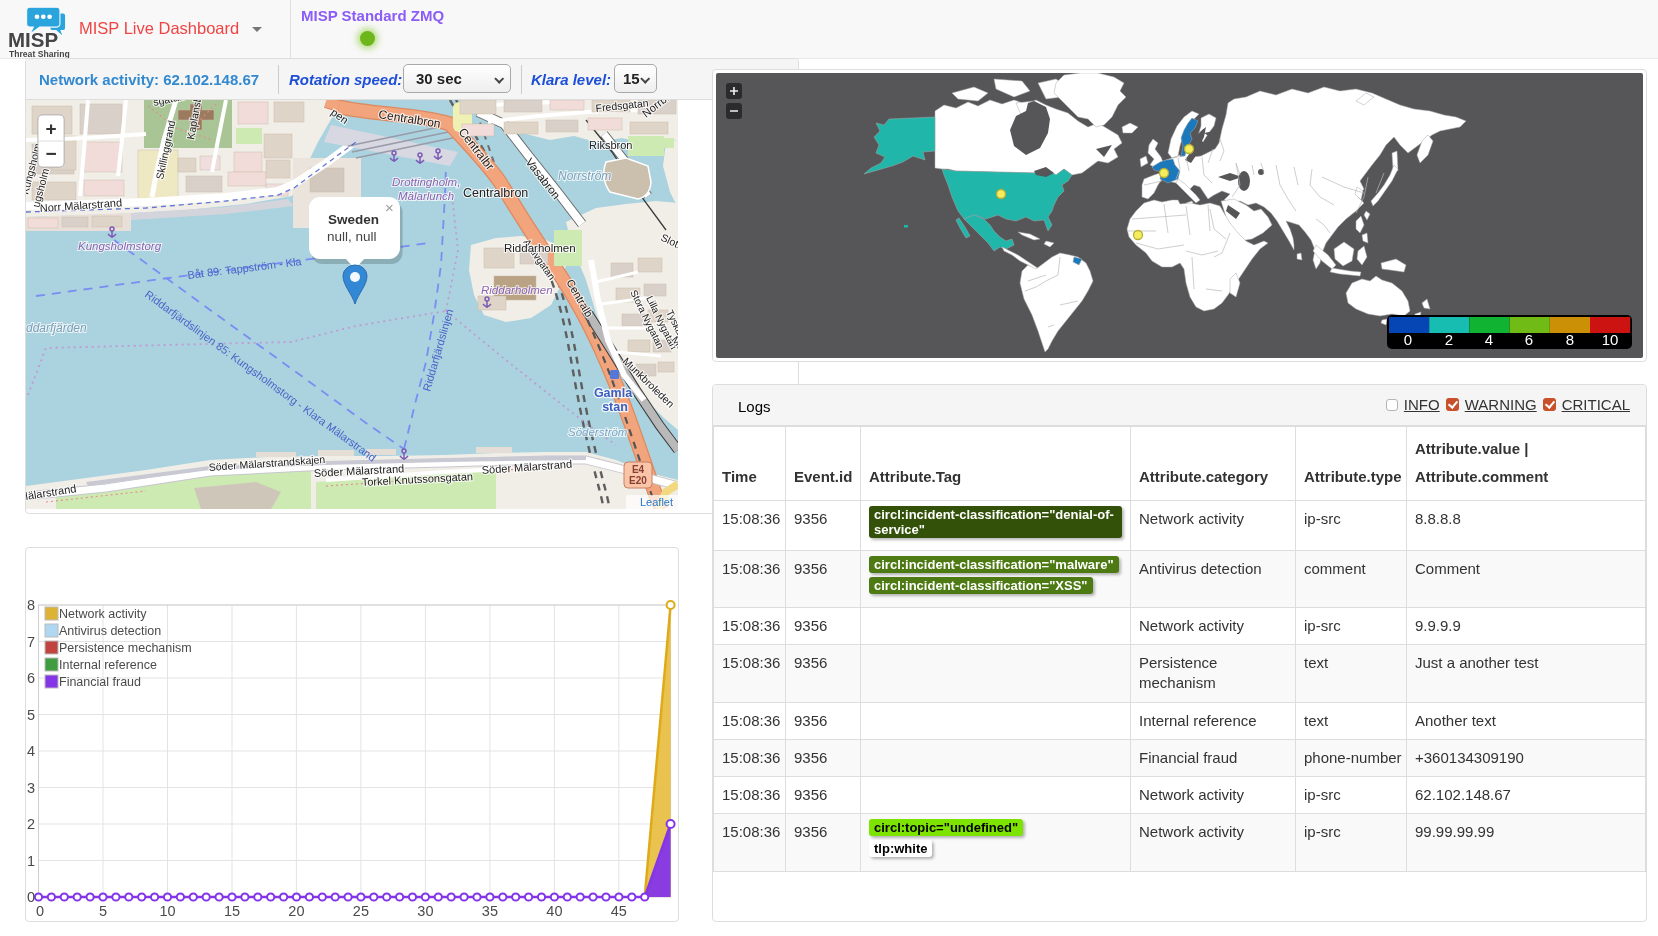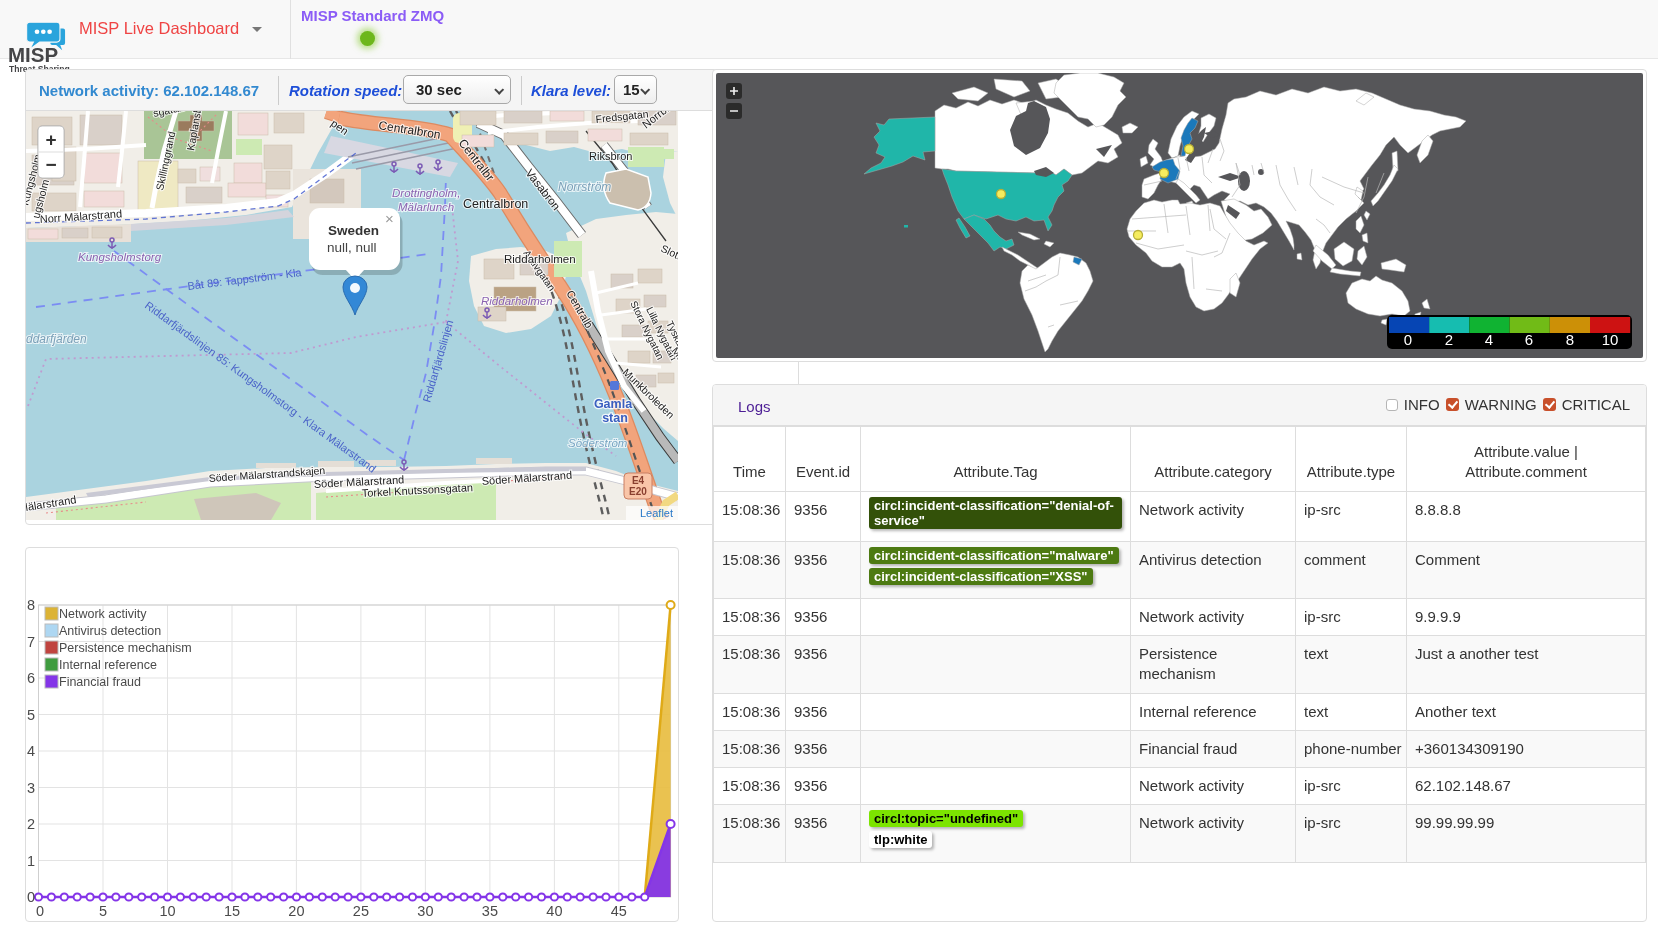--- a/index.html
+++ b/index.html
@@ -1,57 +1,57 @@
 <!DOCTYPE html>
 <html><head>
 <meta charset="utf-8">
 <style>
 * { margin:0; padding:0; box-sizing:border-box; }
 html,body { width:1658px; height:936px; background:#fff; font-family:"Liberation Sans", sans-serif; overflow:hidden; }
 
 #navbar { position:absolute; left:0; top:0; width:1658px; height:59px; background:#f8f8f8; border-bottom:1px solid #e7e7e7; }
-#logo { position:absolute; left:8px; top:19px; }
+#logo { position:absolute; left:8px; top:4px; }
 #navdiv { position:absolute; left:290px; top:0; width:1px; height:59px; background:#e0e0e0; }
 #brand { position:absolute; left:79px; top:19px; font-size:16.5px; color:#ef4444; }
 #brand .caret { display:inline-block; width:0; height:0; border-left:5px solid transparent; border-right:5px solid transparent; border-top:5px solid #777; margin-left:8px; vertical-align:middle; }
 #zmqtitle { position:absolute; left:301px; top:7px; font-size:15px; font-weight:bold; color:#8b5cf6; }
 #zmqdot { position:absolute; left:360px; top:31px; width:15px; height:15px; border-radius:50%; background:#6db71c; box-shadow:0 0 6px 3px rgba(130,200,40,0.55); }
 
 .panel { position:absolute; background:#fff; border:1px solid #ddd; border-radius:4px; }
 .phead { background:#f5f5f5; border-bottom:1px solid #ddd; border-radius:3px 3px 0 0; }
 
-#p1 { left:25px; top:69px; width:774px; height:456px; }
+#p1 { left:25px; top:58px; width:774px; height:456px; }
 #p1h { height:41px; position:relative; }
 #p1h .t1 { position:absolute; left:13px; top:12px; font-size:15px; font-weight:bold; color:#3289d0; }
 #p1h .sep { position:absolute; top:6px; width:1px; height:29px; background:#ccc; }
 #p1h .lbl { position:absolute; top:12px; font-size:15px; font-weight:bold; font-style:italic; color:#1d4ed8; }
 .sel { position:absolute; top:5px; height:29px; border:1px solid #a9a9a9; border-radius:5px; background:linear-gradient(#ffffff,#eeeeee); font-size:15px; font-weight:bold; color:#222; padding-left:12px; display:flex; align-items:center; }
 .sel .chev { position:absolute; right:8px; top:11px; width:7px; height:7px; border-right:2px solid #444; border-bottom:2px solid #444; transform:rotate(45deg) translateY(-1px); }
 #osmmap { position:absolute; left:0; top:41px; }
 
 #p2 { left:25px; top:547px; width:654px; height:375px; }
 #p2h { height:41px; position:relative; }
 #p2h .t { position:absolute; left:13px; top:12px; font-size:15px; color:#333; }
 #chart { position:absolute; left:0; top:41px; }
 
 #p3 { left:712px; top:69px; width:935px; height:293px; padding:3px; }
 #p3 svg { display:block; border-radius:2px; }
 
 #p4 { left:712px; top:384px; width:935px; height:538px; }
 #p4h { height:41px; position:relative; }
-#p4h .t { position:absolute; left:25px; top:13px; font-size:15px; color:#4c1d95; }
-#filters { position:absolute; right:16px; top:11px; font-size:15px; color:#333; display:flex; align-items:center; }
+#p4h .t { position:absolute; left:25px; top:13px; font-size:15px; color:#000000; }
+#filters { position:absolute; right:16px; top:11px; font-size:15px; color:#333; display:flex; align-items:center;text-decoration:underline; }
 .cb { display:inline-block; width:12px; height:12px; border:1px solid #b5b5b5; border-radius:3px; background:#fff; margin-right:6px; }
 .cbc { display:inline-block; width:13px; height:13px; border-radius:3px; background:#c8502b; margin-right:6px; position:relative; }
 .cbc:after { content:""; position:absolute; left:4px; top:1px; width:4px; height:7px; border:solid #fff; border-width:0 2px 2px 0; transform:rotate(40deg); }
 .gap1 { margin-left:6px; }
 
 #logtable { width:100%; border-collapse:collapse; font-size:15px; color:#333; table-layout:fixed; }
 #logtable th, #logtable td { border:1px solid #ddd; padding:8px; vertical-align:top; text-align:left; font-weight:normal; }
-#logtable th { font-weight:normal; vertical-align:bottom; padding-bottom:9px; line-height:20px;text-align:center; }
+#logtable th { font-weight:bold; vertical-align:bottom; padding-bottom:9px; line-height:28px; }
 #logtable tr.odd td { background:#f9f9f9; }
 #logtable td { line-height:20px; }
 #logtable td.tags { padding-top:5px; padding-bottom:2px; line-height:normal; }
 .nw { white-space:nowrap; }
 .tag { display:block; width:fit-content; font-size:13px; font-weight:bold; padding:1px 5px; border-radius:3px; box-shadow:2px 2px 3px rgba(0,0,0,0.28); margin-bottom:4px; line-height:15px; }
 .tag-lime { background:#7ce400; color:#000; }
 .tag-white { background:#fff; color:#000; }
 .tag-dark { background:#335109; color:#fff; }
 .tag-olive { background:#4d7a12; color:#fff; }
 </style>

